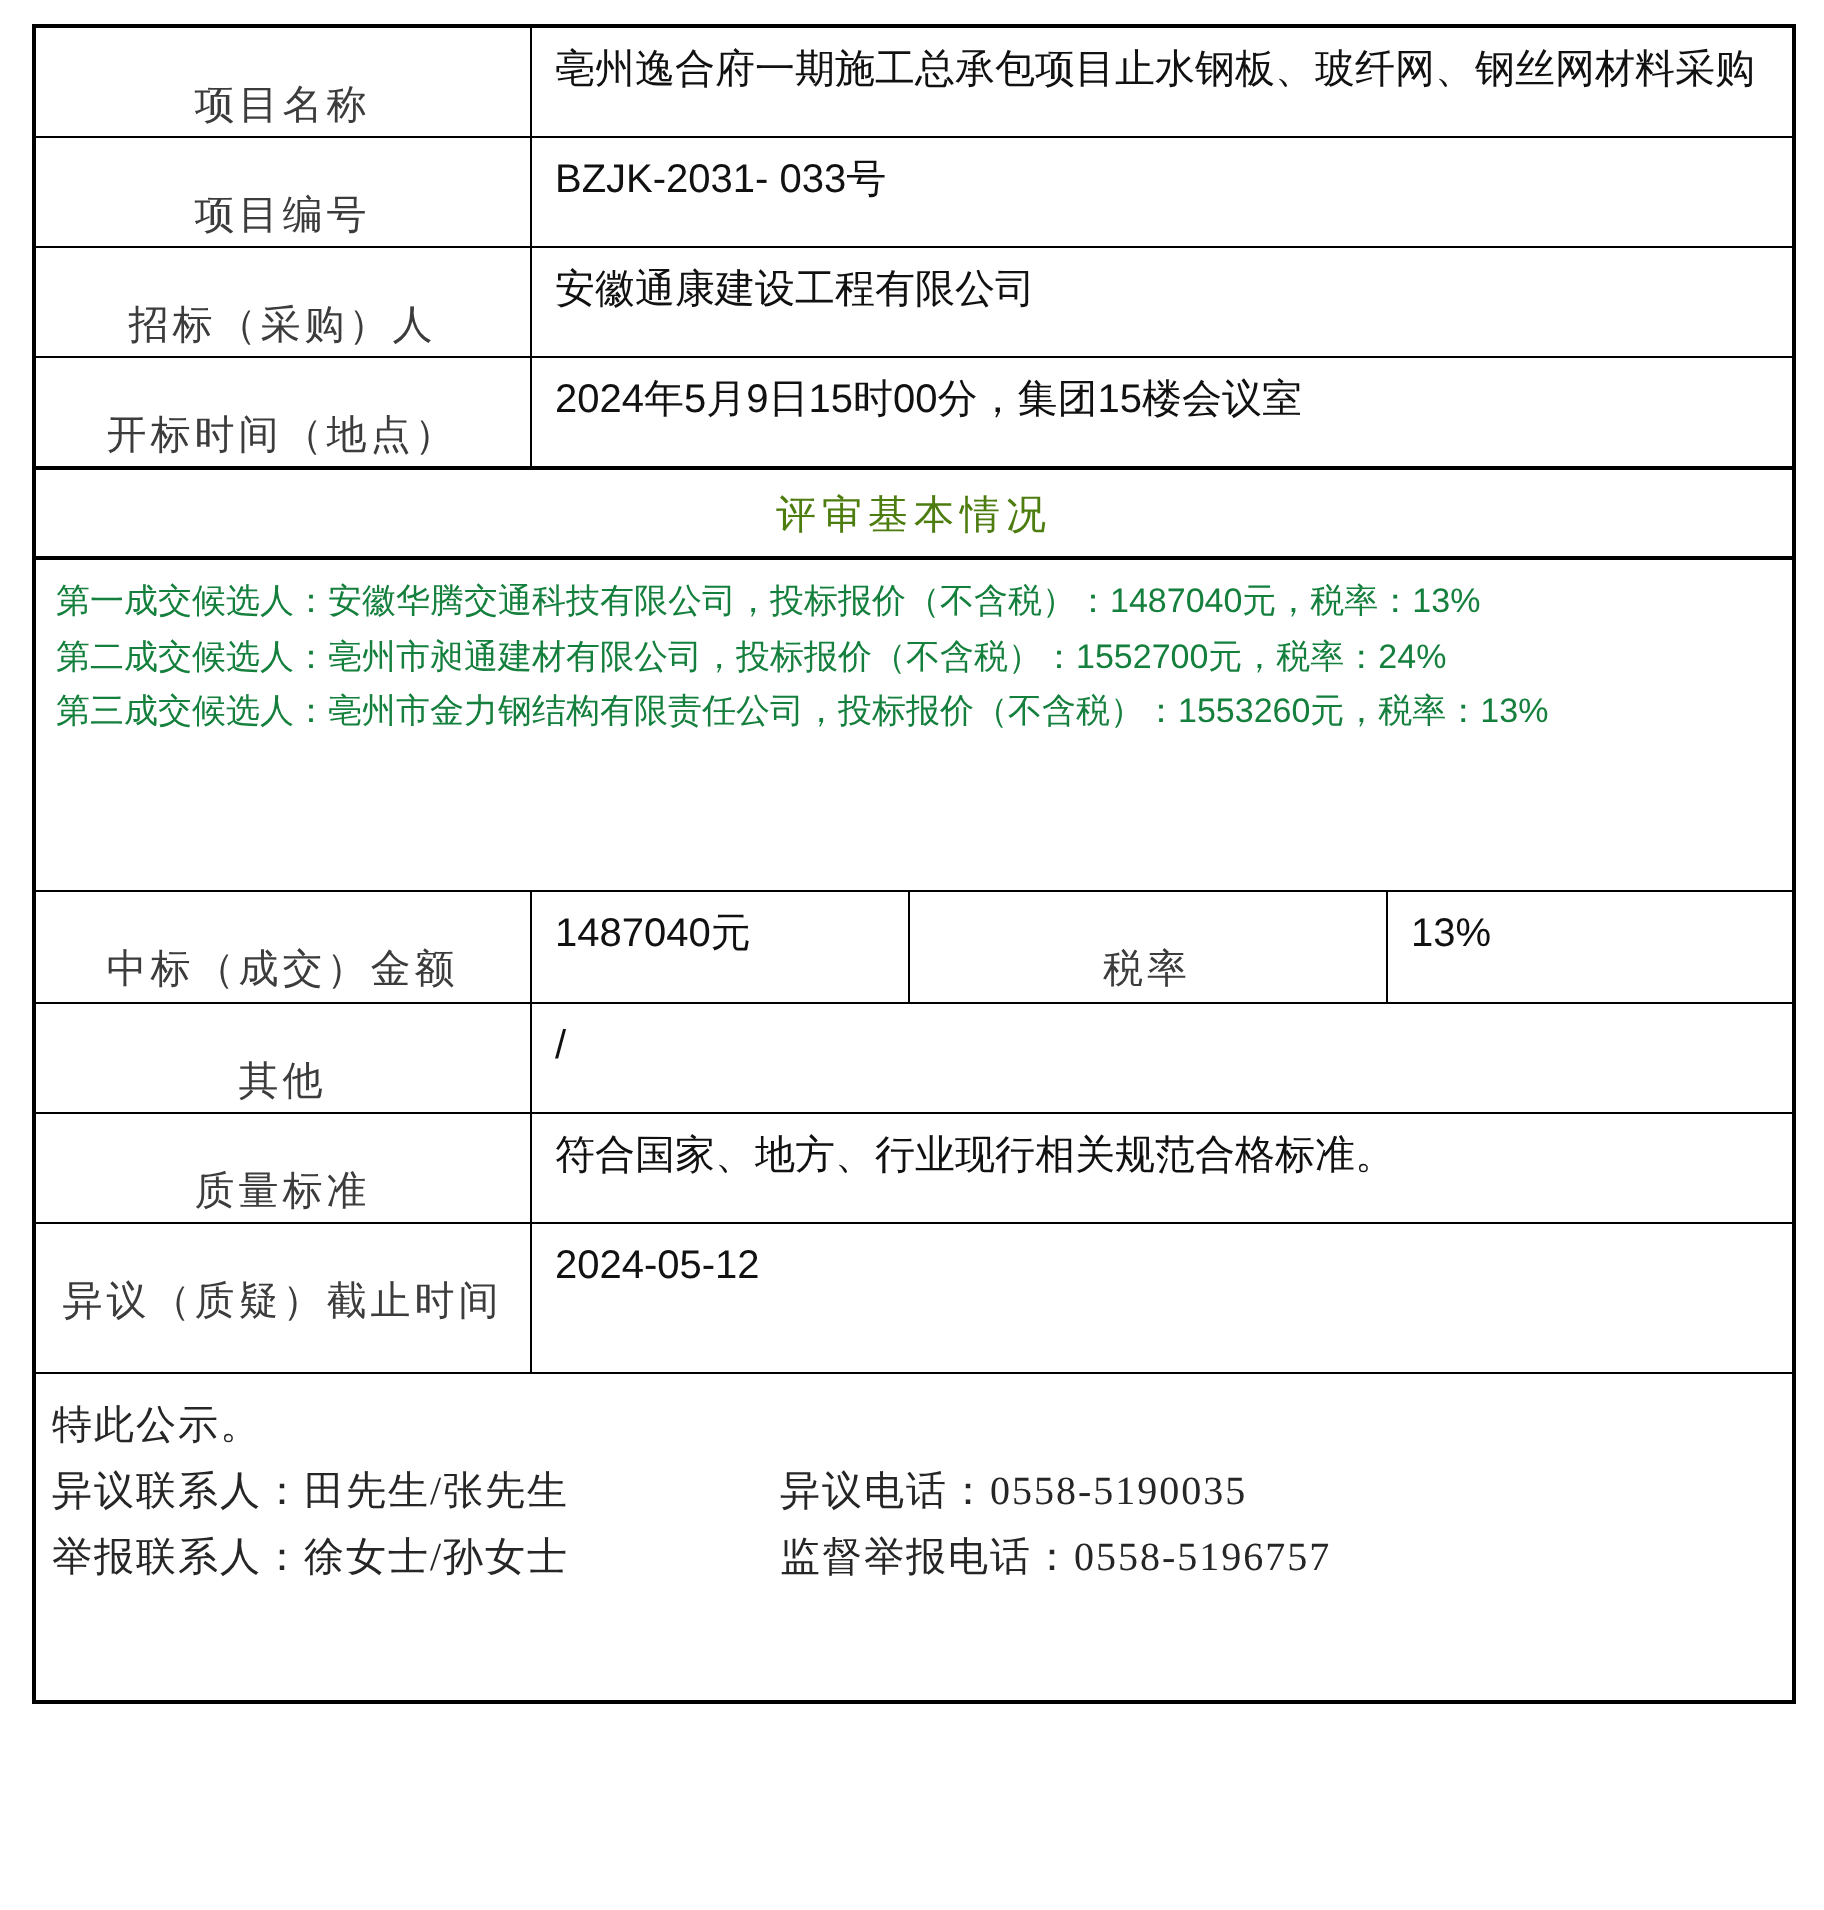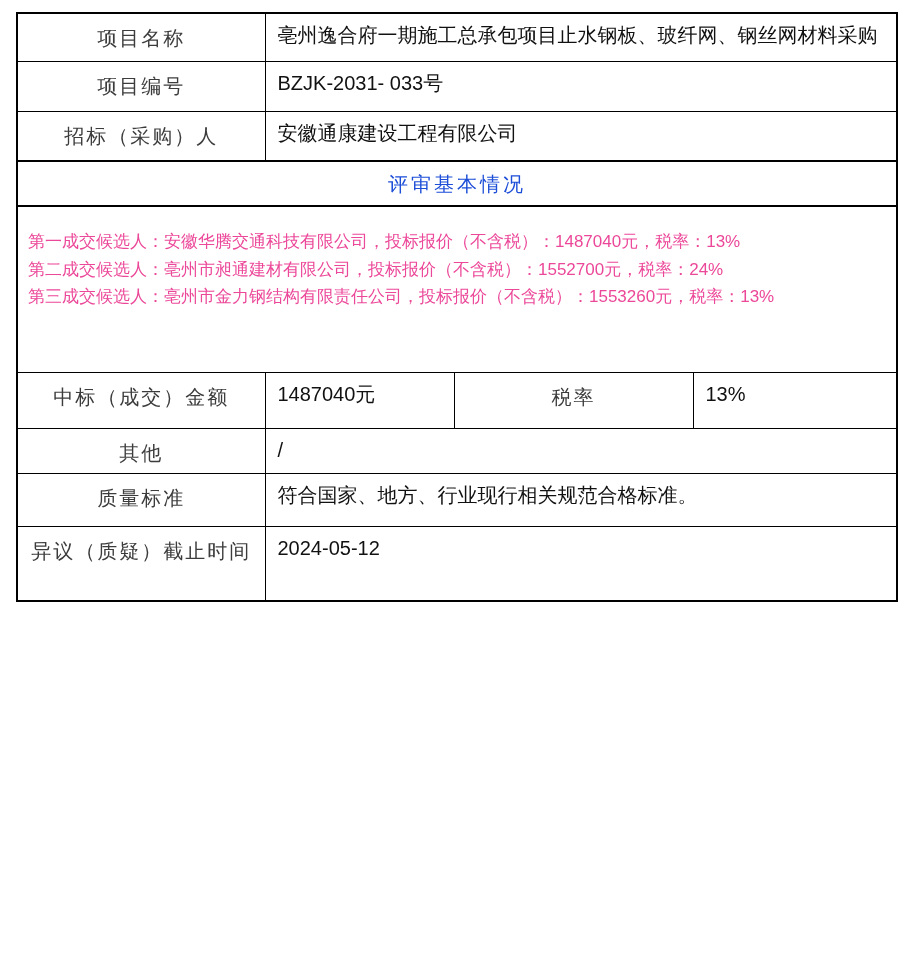--- a/index.html
+++ b/index.html
@@ -26,45 +26,45 @@
     vertical-align: top;
     overflow: hidden;
   }
   
   td.lbl {
     font-family: "Liberation Serif", serif;
     font-size: 20px;
     color: #3c3c3c;
     text-align: center;
     letter-spacing: 2px;
-    padding: 9px 6px 0 6px;
+    padding: 24px 6px 0 6px;
     line-height: 30px;
   }
   
   td.val {
     font-family: "Liberation Sans", sans-serif;
     font-size: 20px;
     color: #111111;
     padding: 9px 10px 0 12px;
     line-height: 24px;
   }
   td.review {
     font-family: "Liberation Serif", serif;
     font-size: 20px;
-    color: #1d4ed8;
+    color: #4d7c0f;
     letter-spacing: 3px;
     text-align: center;
     padding-top: 9px;
     border-top: 2px solid #000 !important;
   }
   td.cands {
     font-family: "Liberation Sans", sans-serif;
     font-size: 17px;
-    color: #ec4899;
-    padding: 21px 12px 0 10px;
+    color: #15803d;
+    padding: 7px 12px 0 10px;
     border-top: 2px solid #000 !important;
   }
   td.cands .cand-line {
     line-height: 27.5px;
     white-space: nowrap;
   }
   td.footer {
     font-family: "Liberation Serif", serif;
     font-size: 20px;
     color: #262626;
@@ -99,20 +99,24 @@
   <tr style="height:50px">
     <td class="lbl">项目编号</td>
     <td class="val" colspan="3">BZJK-2031- 033号</td>
   </tr>
 
   <tr style="height:50px">
     <td class="lbl">招标（采购）人</td>
     <td class="val" colspan="3">安徽通康建设工程有限公司</td>
   </tr>
 
+  <tr style="height:50px">
+    <td class="lbl">开标时间（地点）</td>
+    <td class="val" colspan="3">2024年5月9日15时00分，集团15楼会议室</td>
+  </tr>
 
   <tr style="height:45px">
     <td class="review" colspan="4">评审基本情况</td>
   </tr>
 
   <tr style="height:166px">
     <td class="cands" colspan="4">
       <div class="cand-line">第一成交候选人：安徽华腾交通科技有限公司，投标报价（不含税）：1487040元，税率：13%</div>
       <div class="cand-line">第二成交候选人：亳州市昶通建材有限公司，投标报价（不含税）：1552700元，税率：24%</div>
       <div class="cand-line">第三成交候选人：亳州市金力钢结构有限责任公司，投标报价（不含税）：1553260元，税率：13%</div>
@@ -136,14 +140,27 @@
   <tr style="height:53px">
     <td class="lbl">质量标准</td>
     <td class="val" colspan="3">符合国家、地方、行业现行相关规范合格标准。</td>
   </tr>
 
   <tr style="height:75px">
     <td class="lbl">异议（质疑）截止时间</td>
     <td class="val" colspan="3">2024-05-12</td>
   </tr>
 
+  <tr style="height:165px">
+    <td class="footer" colspan="4">
+      <div class="f-line">特此公示。</div>
+      <div class="f-line">
+        <span class="f-left">异议联系人：田先生/张先生</span>
+        <span>异议电话：0558-5190035</span>
+      </div>
+      <div class="f-line">
+        <span class="f-left">举报联系人：徐女士/孙女士</span>
+        <span>监督举报电话：0558-5196757</span>
+      </div>
+    </td>
+  </tr>
 </tbody>
   </table>
 
 </body></html>

